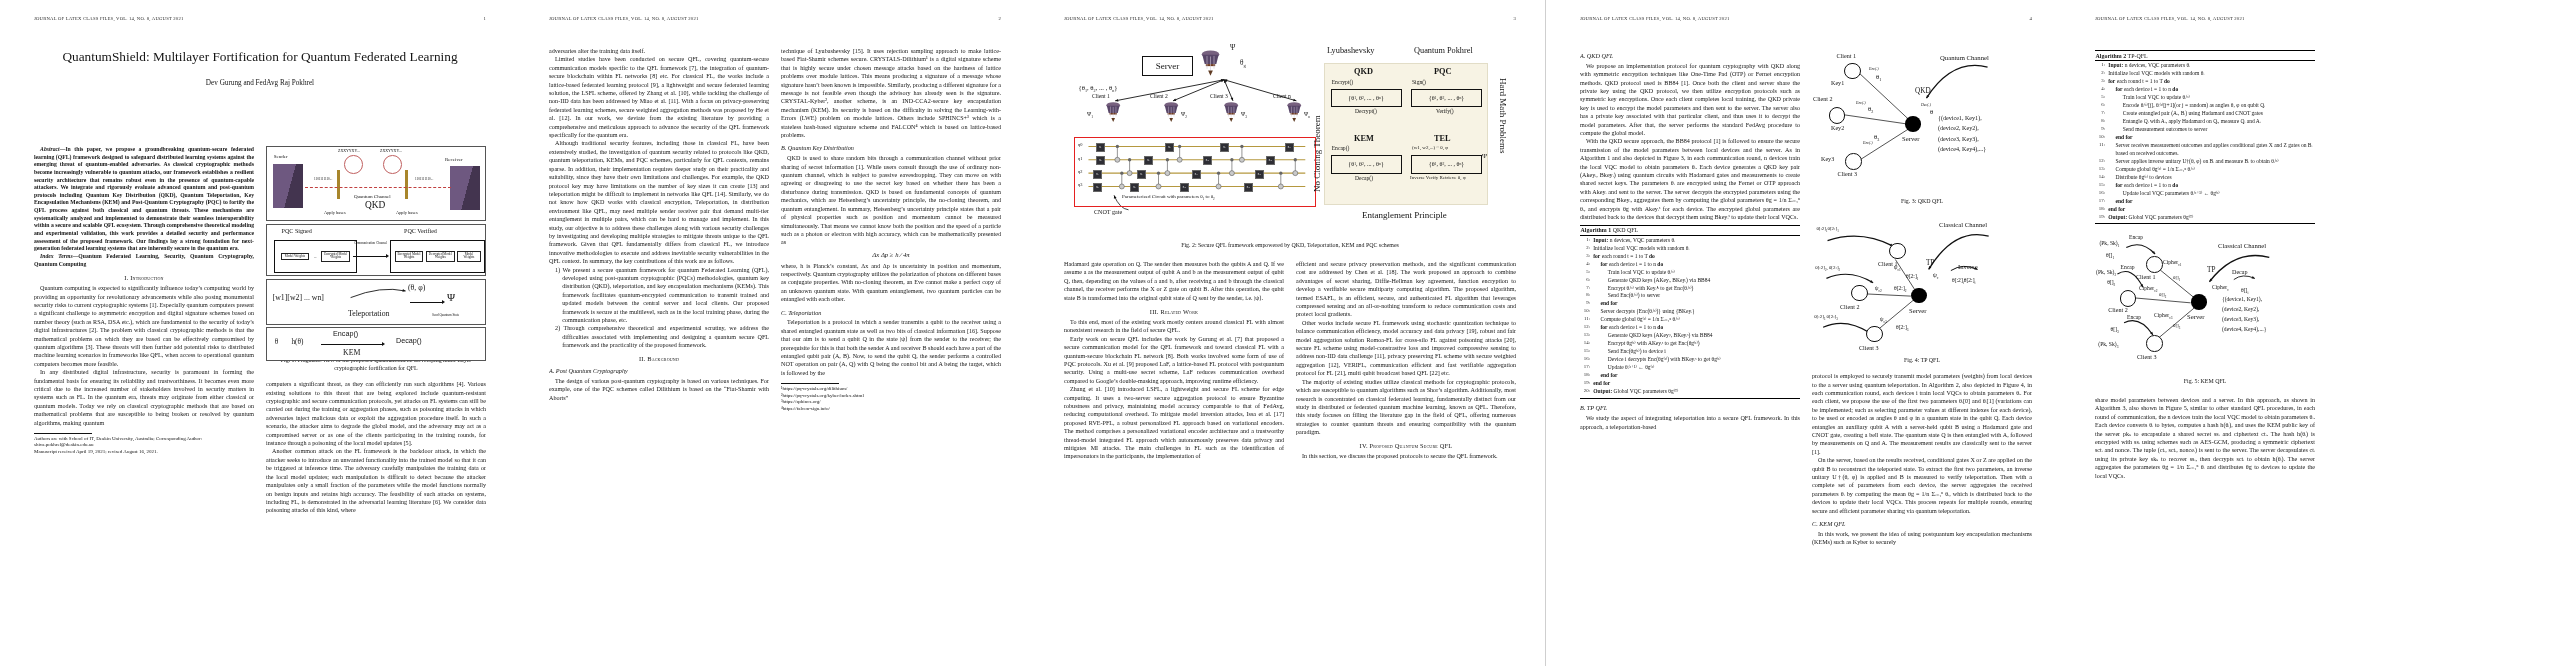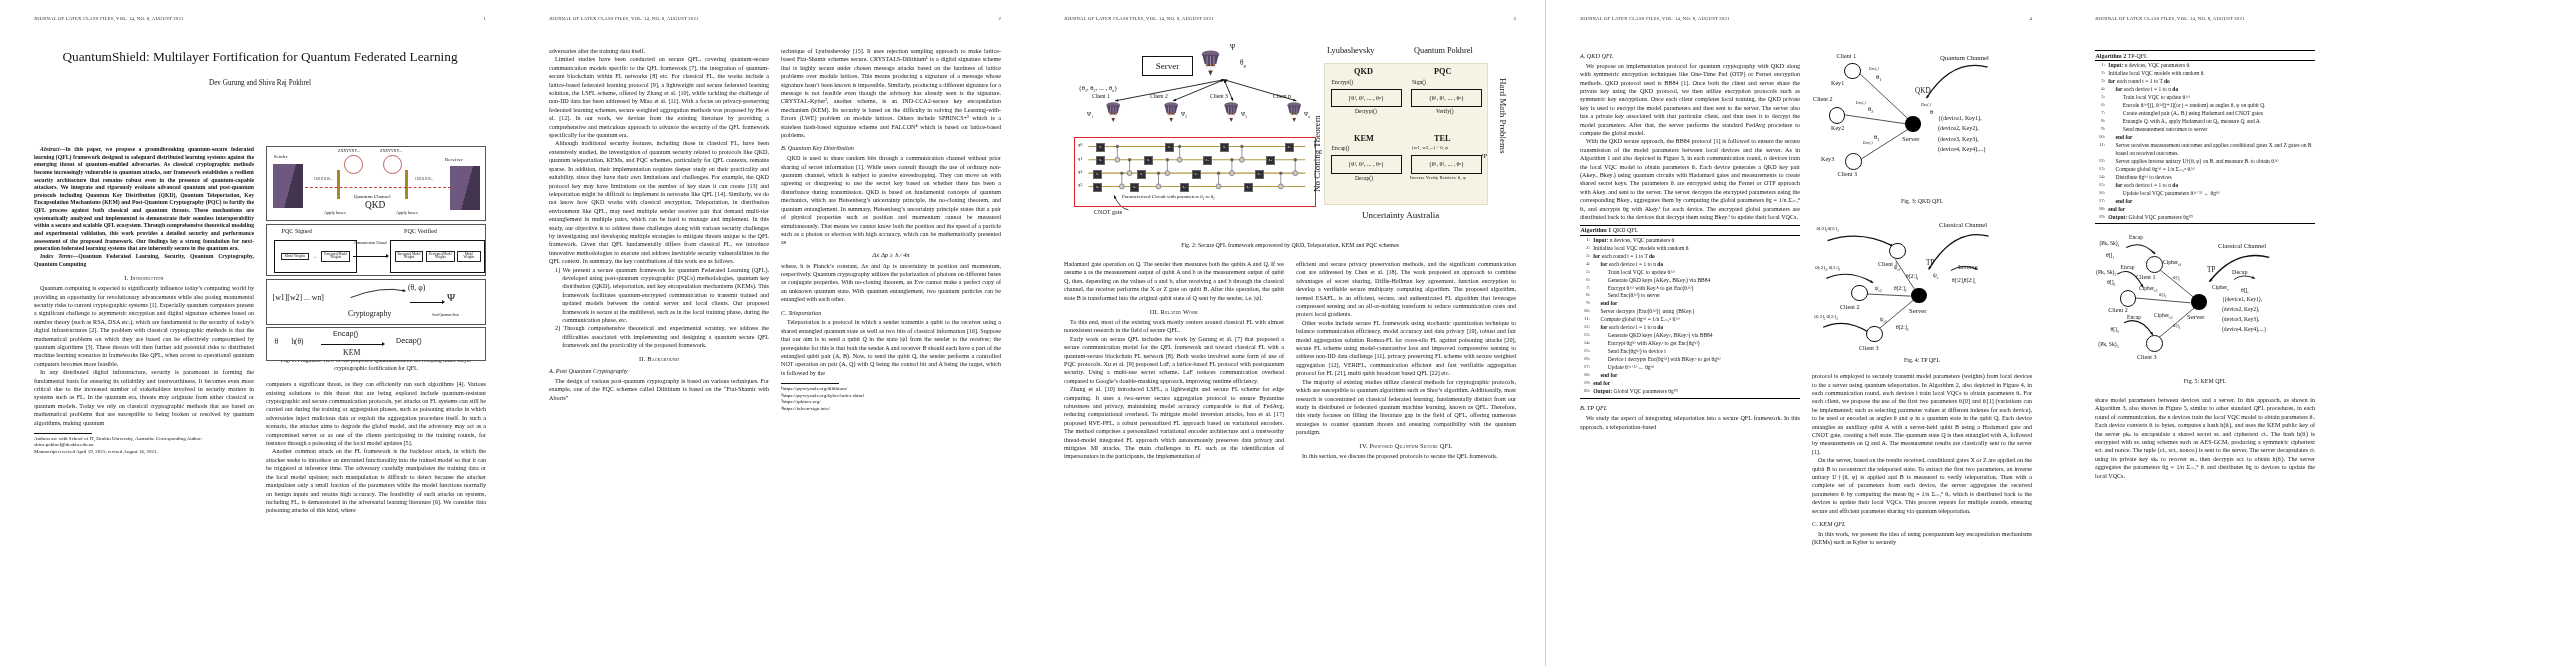--- a/index.html
+++ b/index.html
@@ -67,21 +67,21 @@
 <div class="canvas">
   <div class="arxiv">arXiv:2510.22945v1  [cs.CR]  27 Oct 2025</div>
 
   <div class="page" style="left:0">
     <div class="pg-header">
         <span>JOURNAL OF LATEX CLASS FILES, VOL. 14, NO. 8, AUGUST 2021</span>
         <span>1</span>
       </div>
     <div class="region" style="left:34px;top:48px;width:452px;height:94px">
         <div class="btitle">QuantumShield: Multilayer Fortification for Quantum Federated Learning</div>
-        <div class="authors">Dev Gurung and Shiva Raj Pokhrel</div>
+        <div class="authors">Dev Gurung and FedAvg Raj Pokhrel</div>
       </div>
     <div class="region" style="left:34px;top:146px;width:220px;height:478px">
         <p class="abs ind"><span class="lead">Abstract—</span>In this paper, we propose a groundbreaking quantum-secure federated learning (QFL) framework designed to safeguard distributed learning systems against the emerging threat of quantum-enabled adversaries. As classical cryptographic methods become increasingly vulnerable to quantum attacks, our framework establishes a resilient security architecture that remains robust even in the presence of quantum-capable attackers. We integ­rate and rigorously evaluate advanced quantum and post-quantum protocols including Quantum Key Distribution (QKD), Quantum Teleportation, Key Encapsulation Mechanisms (KEM) and Post-Quantum Cryptography (PQC) to fortify the QFL process against both classical and quantum threats. These mechanisms are systematically analyzed and implemented to demonstrate their seamless interoperability within a secure and scalable QFL ecosystem. Through comprehensive theoretical modeling and experimental validation, this work provides a detailed security and performance assessment of the proposed framework. Our findings lay a strong foundation for next-generation federated learning systems that are inherently secure in the quantum era.</p>
         <p class="abs ind"><span class="lead">Index Terms—</span>Quantum Federated Learning, Security, Quantum Cryptography, Quantum Computing</p>
         <div class="sec">I. Introduction</div>
         <p class="ind">Quantum computing is expected to significantly influence today’s computing world by providing an opportunity for revolutionary advancements while also posing monumental security risks to current cryptographic systems [1]. Especially quantum computers present a significant challenge to asymmetric encryption and digital signature schemes based on number theory (such as RSA, DSA etc.), which are fundamental to the security of today’s digital infrastructures [2]. The problem with classical cryptographic methods is that the mathematical problems on which they are based can be effectively compromised by quantum algorithms [3]. These threats will then further add potential risks to distributed machine learning scenarios in frameworks like QFL, when access to operational quantum computers becomes more feasible.</p>
         <p class="ind">In any distributed digital infrastructure, security is paramount in forming the fundamental basis for ensuring its reliability and trustworthiness. It becomes even more critical due to the increased number of stakeholders involved in security matters in systems such as FL. In the quantum era, threats may originate from either classical or quantum models. Today we rely on classical cryptographic methods that are based on mathematical problems that are susceptible to being broken or resolved by quantum algorithms, making quantum</p>
         <div class="fnrule"></div>
         <div class="fn">Authors are with School of IT, Deakin University, Australia; Corresponding Author: shiva.pokhrel@deakin.edu.au</div>
         <div class="fn">Manuscript received April 19, 2021; revised August 16, 2021.</div>
@@ -125,21 +125,21 @@
           </div>
           <div class="fp" style="height:44px">
             <svg class="fsvg" width="220" height="44" viewBox="0 0 396 80">
               <path d="M150 32 Q205 10 250 20" fill="none" stroke="#111" stroke-width="1.6"></path>
               <polygon fill="#111" points="250,20 244.1,21.2 245.2,16.4"></polygon>
             </svg>
             <span class="fl f14" style="left:5.6px;top:13.3px">[w1][w2] ... wn]</span>
             <span class="fl f14" style="left:141px;top:3.3px">(θ, φ)</span>
             <div class="harr" style="left:143px;top:22px;width:32px"></div>
             <span class="fl f20" style="left:180px;top:11px">Ψ</span>
-            <span class="fl f14" style="left:81px;top:29px">Cryptography</span>
+            <span class="fl f14" style="left:81px;top:29px">Teleportation</span>
             <span class="fl f6" style="left:165px;top:33px">Send Quantum State</span>
           </div>
           <div class="fp" style="height:32px">
             <span class="fl f13" style="left:7.8px;top:10px">θ</span>
             <span class="fl f13" style="left:24.5px;top:10px">h(θ)</span>
             <span class="fl f13 sans" style="left:66px;top:1.1px">Encap()</span>
             <div class="harr" style="left:54px;top:15.6px;width:61px"></div>
             <span class="fl f13 sans" style="left:129px;top:7.8px">Decap()</span>
             <span class="fl f14" style="left:76px;top:20px">KEM</span>
           </div>
@@ -338,21 +338,21 @@
             <span class="fl f15 bd" style="left:29px;top:70px">KEM</span>
             <span class="fl f10" style="left:6.7px;top:81px">Encap()</span>
             <div class="qbox" style="left:5.6px;top:91px;width:69px;height:16.7px">{θ<sub>1</sub>, θ<sub>2</sub>, ... , θ<sub>n</sub>}</div>
             <span class="fl f10" style="left:30px;top:111px">Decap()</span>
             <span class="fl f15 bd" style="left:109px;top:70px">TEL</span>
             <span class="fl f9" style="left:87px;top:81px">(w1, w2,...) ~ θ, φ</span>
             <div class="qbox" style="left:86px;top:91px;width:69px;height:16.7px">{θ<sub>1</sub>, θ<sub>2</sub>, ... , θ<sub>n</sub>}</div>
             <span class="fl f9" style="left:85px;top:111px">Inverse Verify Retrieve θ, φ</span>
             <span class="fl f12" style="left:157px;top:88px">Ψ</span>
           </div>
-          <span class="fl f16" style="left:298px;top:166px">Uncertainty Australia</span>
+          <span class="fl f16" style="left:298px;top:166px">Entanglement Principle</span>
         </div>
         <div class="cap">Fig. 2: Secure QFL framework empowered by QKD, Teleportation, KEM and PQC schemes</div>
       </div>
     <div class="region" style="left:34px;top:260px;width:220px;height:398px">
         <p class="">Hadamard gate operation on Q. The sender then measures both the qubits A and Q. If we assume a as the measurement output of qubit A and b as the measurement output of qubit Q, then, depending on the values of a and b, after receiving a and b through the classical channel, the receiver performs the X or Z gate on qubit B. After this operation, the qubit state B is transformed into the original qubit state of Q sent by the sender, i.e. |ψ⟩.</p>
         <div class="sec">III. Related Work</div>
         <p class="ind">To this end, most of the existing work mostly centers around classical FL with almost nonexistent research in the field of secure QFL.</p>
         <p class="ind">Early work on secure QFL includes the work by Gurung et al. [7] that proposed a secure communication model for the QFL framework and toward classical FL with a quantum-secure blockchain FL network [8]. Both works involved some form of use of PQC protocols. Xu et al. [9] proposed LaF, a lattice-based FL protocol with postquantum security. Using a multi-use secret scheme, LaF reduces communication overhead compared to Google’s double-masking approach, improving runtime efficiency.</p>
         <p class="ind">Zhang et al. [10] introduced LSFL, a lightweight and secure FL scheme for edge computing. It uses a two-server secure aggregation protocol to ensure Byzantine robustness and privacy, maintaining model accuracy comparable to that of FedAvg, reducing computational overhead. To mitigate model inversion attacks, Issa et al. [17] proposed RVE-PFL, a robust personalized FL approach based on variational encoders. The method comprises a personalized variational encoder architecture and a trustworthy thread-model integrated FL approach which autonomously preserves data privacy and mitigates MI attacks. The main challenges in FL such as the identification of impersonators in the participants, the implementation of</p>
       </div>

